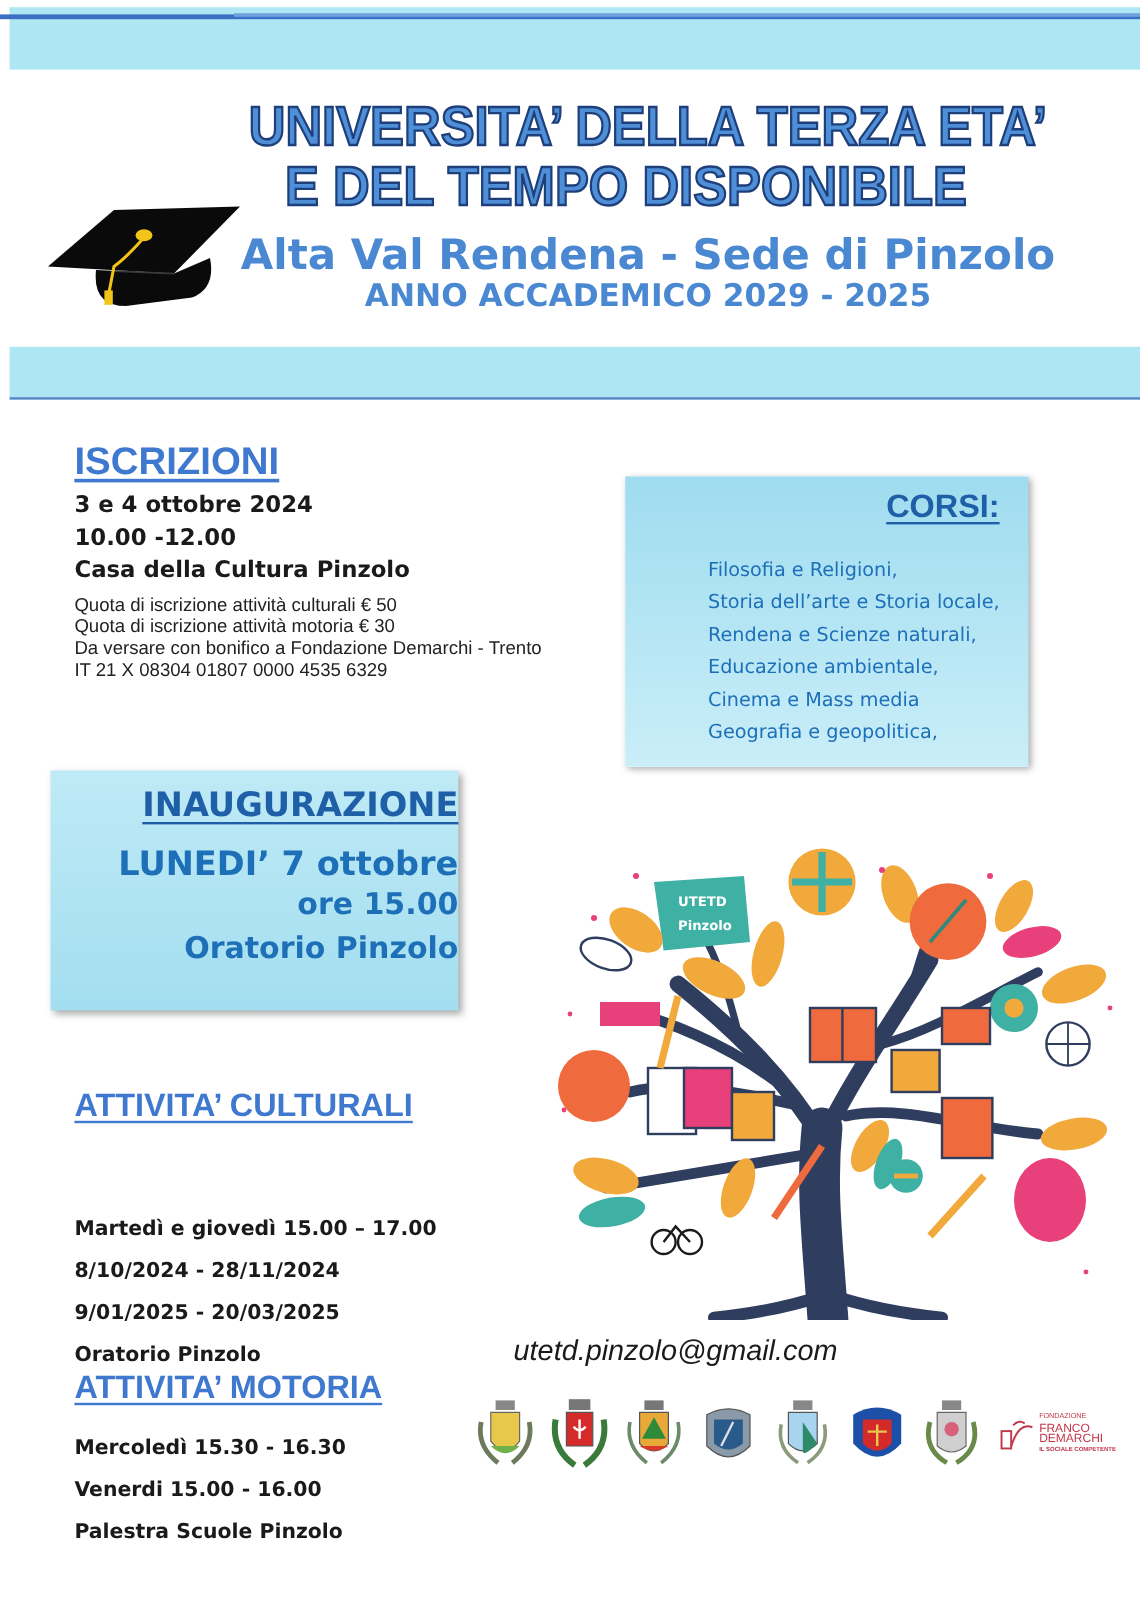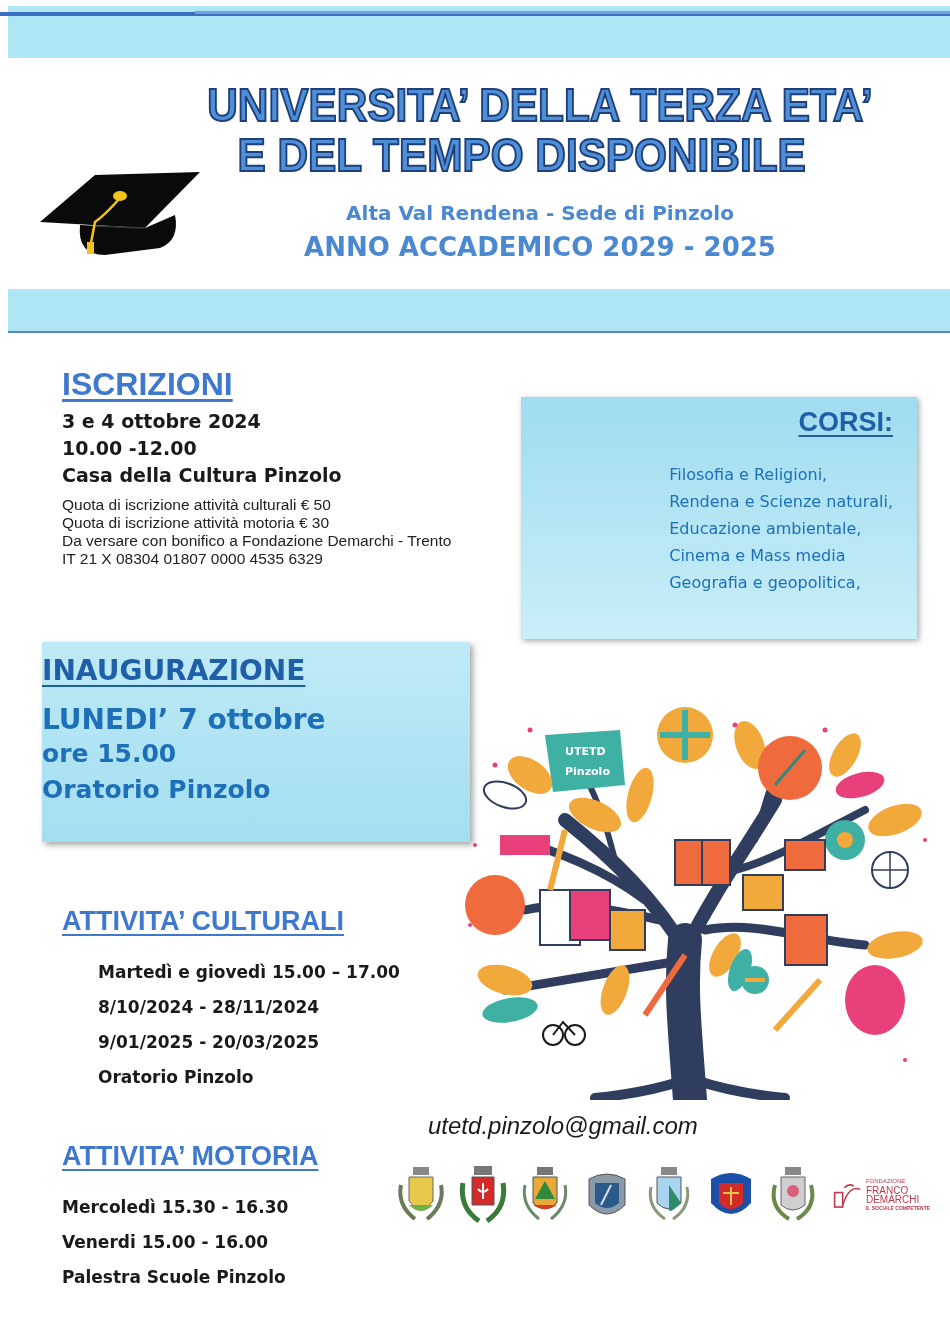--- a/index.html
+++ b/index.html
@@ -22,21 +22,21 @@
     font-family:"Liberation Sans", sans-serif; font-weight:bold;
     color:#4f8fd8; -webkit-text-stroke:2px #1e3f7a;
     letter-spacing:0px; transform:scaleX(0.92); transform-origin:center top;
   }
   .title .l1 { font-size:46px; line-height:50px; display:block; }
   .title .l2 { font-size:46px; line-height:50px; display:block; margin-left:-40px; }
   .subtitle {
     left:190px; top:196px; width:700px; text-align:center;
     color:#4a88d2; font-weight:bold; font-family:"DejaVu Sans", sans-serif;
   }
-  .subtitle .s1 { font-size:20px; line-height:34px; display:block; }
+  .subtitle .s1 { font-size:35px; line-height:34px; display:block; }
   .subtitle .s2 { font-size:26px; line-height:34px; display:block; }
 
   .cap { left:35px; top:160px; width:170px; height:95px; }
 
   
   .sec-title {
     font-family:"Liberation Sans", sans-serif; font-weight:bold;
     color:#3f78cf; text-decoration:underline; text-underline-offset:4px;
   }
   .iscr-title { left:62px; top:366px; font-size:32px; }
@@ -46,55 +46,55 @@
     color:#1a1a1a; line-height:27px; display:block;
   }
   .iscr-lines .small {
     font-family:"Liberation Sans", sans-serif; font-size:15.5px; color:#222;
     line-height:18px; display:block;
   }
   .iscr-smallwrap { margin-top:7px; }
 
   
   .corsi-box {
-    left:521px; top:397px; width:396px; height:242px;
+    left:521px; top:397px; width:336px; height:242px;
     background:linear-gradient(180deg,#9fdcef 0%,#c9eef8 100%);
     box-shadow:2px 2px 6px rgba(0,0,0,0.35);
   }
   .corsi-title { right:24px; top:10px; font-size:27px; color:#1f5fa8; font-weight:bold;
     font-family:"Liberation Sans", sans-serif; text-decoration:underline; text-underline-offset:4px; position:absolute; }
   .corsi-list { position:absolute; right:24px; top:64px; text-align:left;
     color:#1d6fb8; font-weight:normal; font-size:16px; line-height:27px;
     font-family:"DejaVu Sans", sans-serif; }
   .corsi-list span { display:block; }
 
   
   .inaug-box {
-    left:42px; top:642px; width:428px; height:200px;
+    left:42px; top:642px; width:340px; height:200px;
     background:linear-gradient(180deg,#bfeaf6 0%,#a3def0 100%);
     box-shadow:3px 3px 6px rgba(0,0,0,0.35);
-    text-align:left; color:#1d6fb8; font-weight:bold;
+    text-align:right; color:#1d6fb8; font-weight:bold;
     font-family:"DejaVu Sans", sans-serif;
   }
   .inaug-title { display:block; margin-top:12px; font-size:28px; color:#1f5fa8;
     text-decoration:underline; text-underline-offset:5px; }
   .inaug-l1 { display:block; margin-top:16px; font-size:28px; }
   .inaug-l2 { display:block; font-size:25px; line-height:36px; }
   .inaug-l3 { display:block; font-size:25px; line-height:36px; }
 
   
   .tree { left:445px; top:700px; width:495px; height:400px; }
 
   
   .att-title { font-size:27px; }
   .cult-title { left:62px; top:906px; }
   .mot-title { left:62px; top:1141px; }
   .att-lines { font-family:"DejaVu Sans", sans-serif; font-weight:bold; font-size:17px; color:#1a1a1a; }
   .att-lines span { display:block; line-height:35px; }
-  .cult-lines { left:62px; top:955px;margin-left:36px; }
+  .cult-lines { left:62px; top:1007px; }
   .mot-lines { left:62px; top:1190px; }
 
   .email { left:428px; top:1112px; font-family:"Liberation Sans", sans-serif; font-style:italic; font-size:24px; color:#1a1a1a; }
 
   .logos { left:395px; top:1160px; width:550px; height:70px; display:flex; align-items:center; gap:10px; }
   .crest { width:56px; height:64px; display:flex; align-items:center; justify-content:center; }
   .fdm { display:flex; align-items:center; gap:4px; margin-left:4px; }
   .fdm-text { font-family:"Liberation Sans", sans-serif; color:#c0394b; line-height:9px; }
   .fdm-text .a { font-size:6px; display:block; }
   .fdm-text .b { font-size:10px; display:block; }
@@ -138,20 +138,21 @@
     <span class="small">Quota di iscrizione attività motoria  € 30</span>
     <span class="small">Da versare con bonifico a Fondazione Demarchi - Trento</span>
     <span class="small">IT 21 X 08304 01807 0000 4535 6329</span>
   </div>
 </div>
 
 <div class="abs corsi-box">
   <div class="corsi-title">CORSI:</div>
   <div class="corsi-list">
     <span>Filosofia e Religioni,</span>
+    <span>Storia dell’arte e Storia locale,</span>
     <span>Rendena e Scienze naturali,</span>
     <span>Educazione ambientale,</span>
     <span>Cinema e Mass media</span>
     <span>Geografia e geopolitica,</span>
   </div>
 </div>
 
 <div class="abs inaug-box">
   <span class="inaug-title">INAUGURAZIONE</span>
   <span class="inaug-l1">LUNEDI’ 7 ottobre</span>

